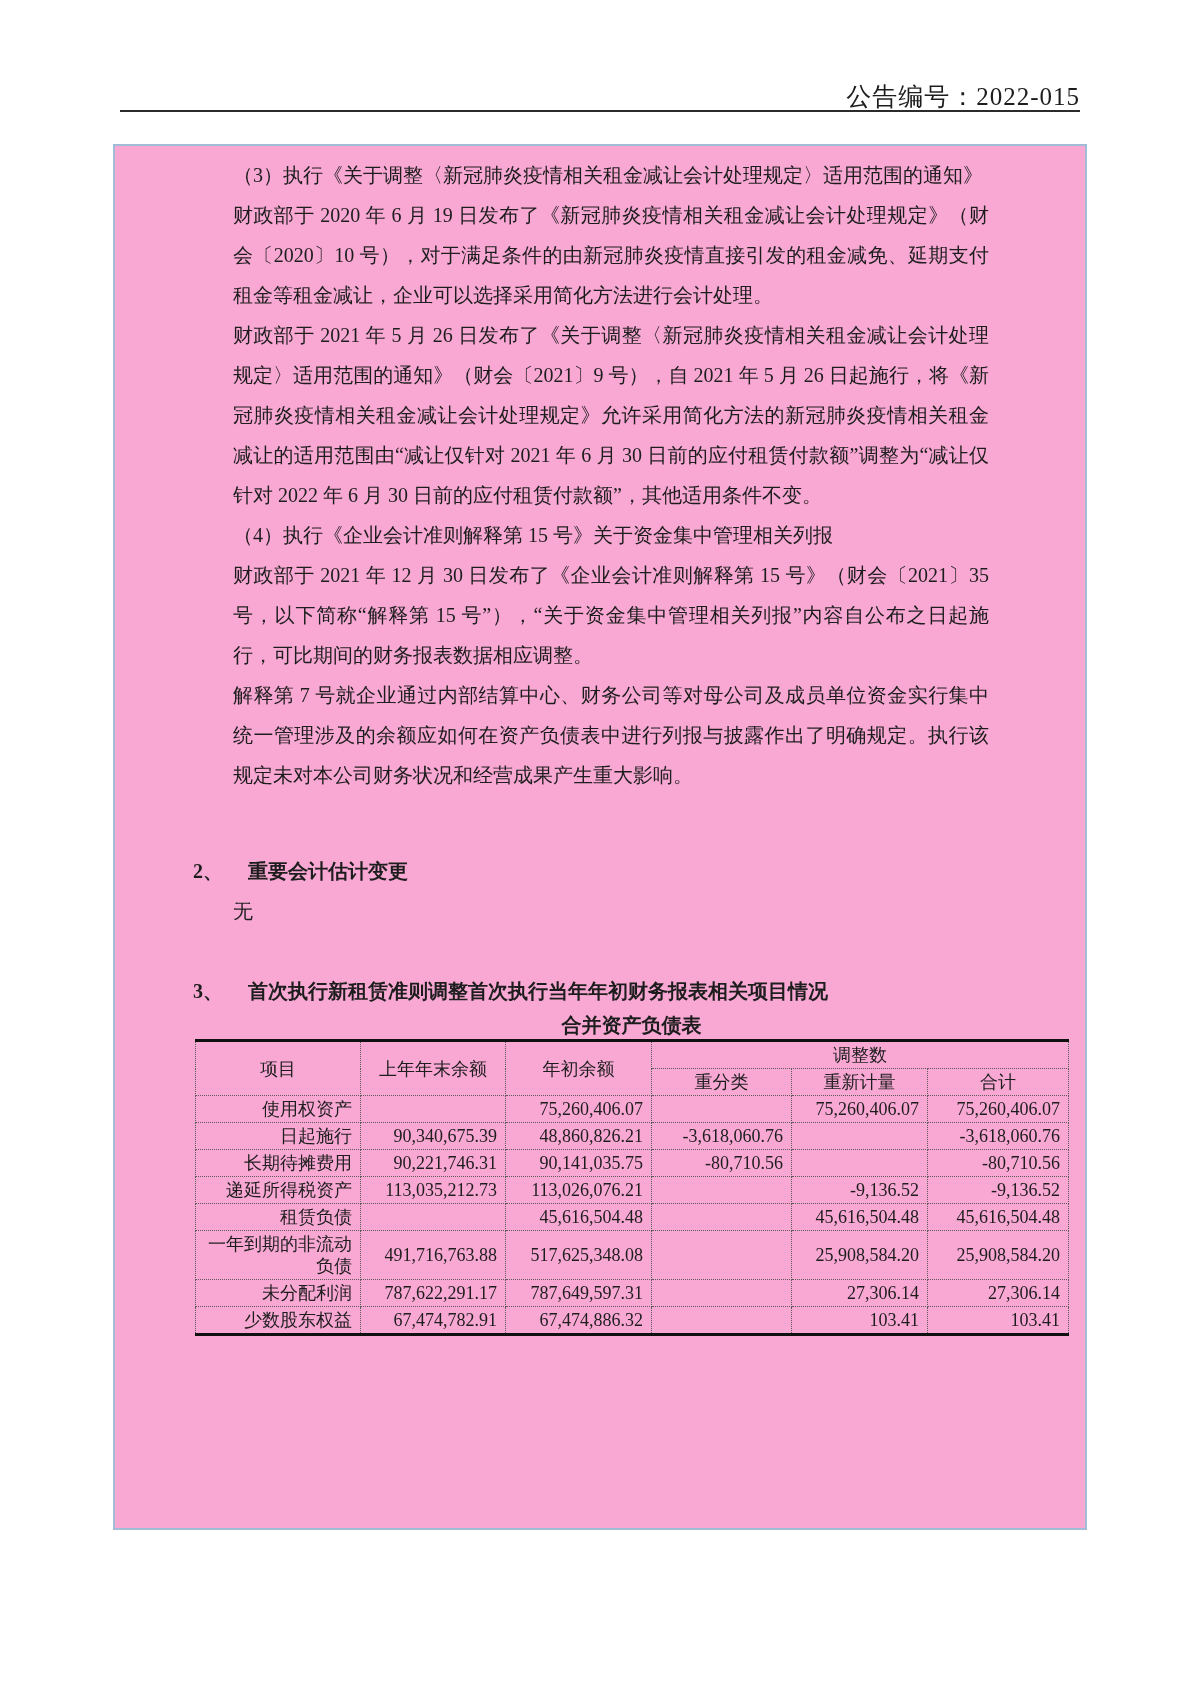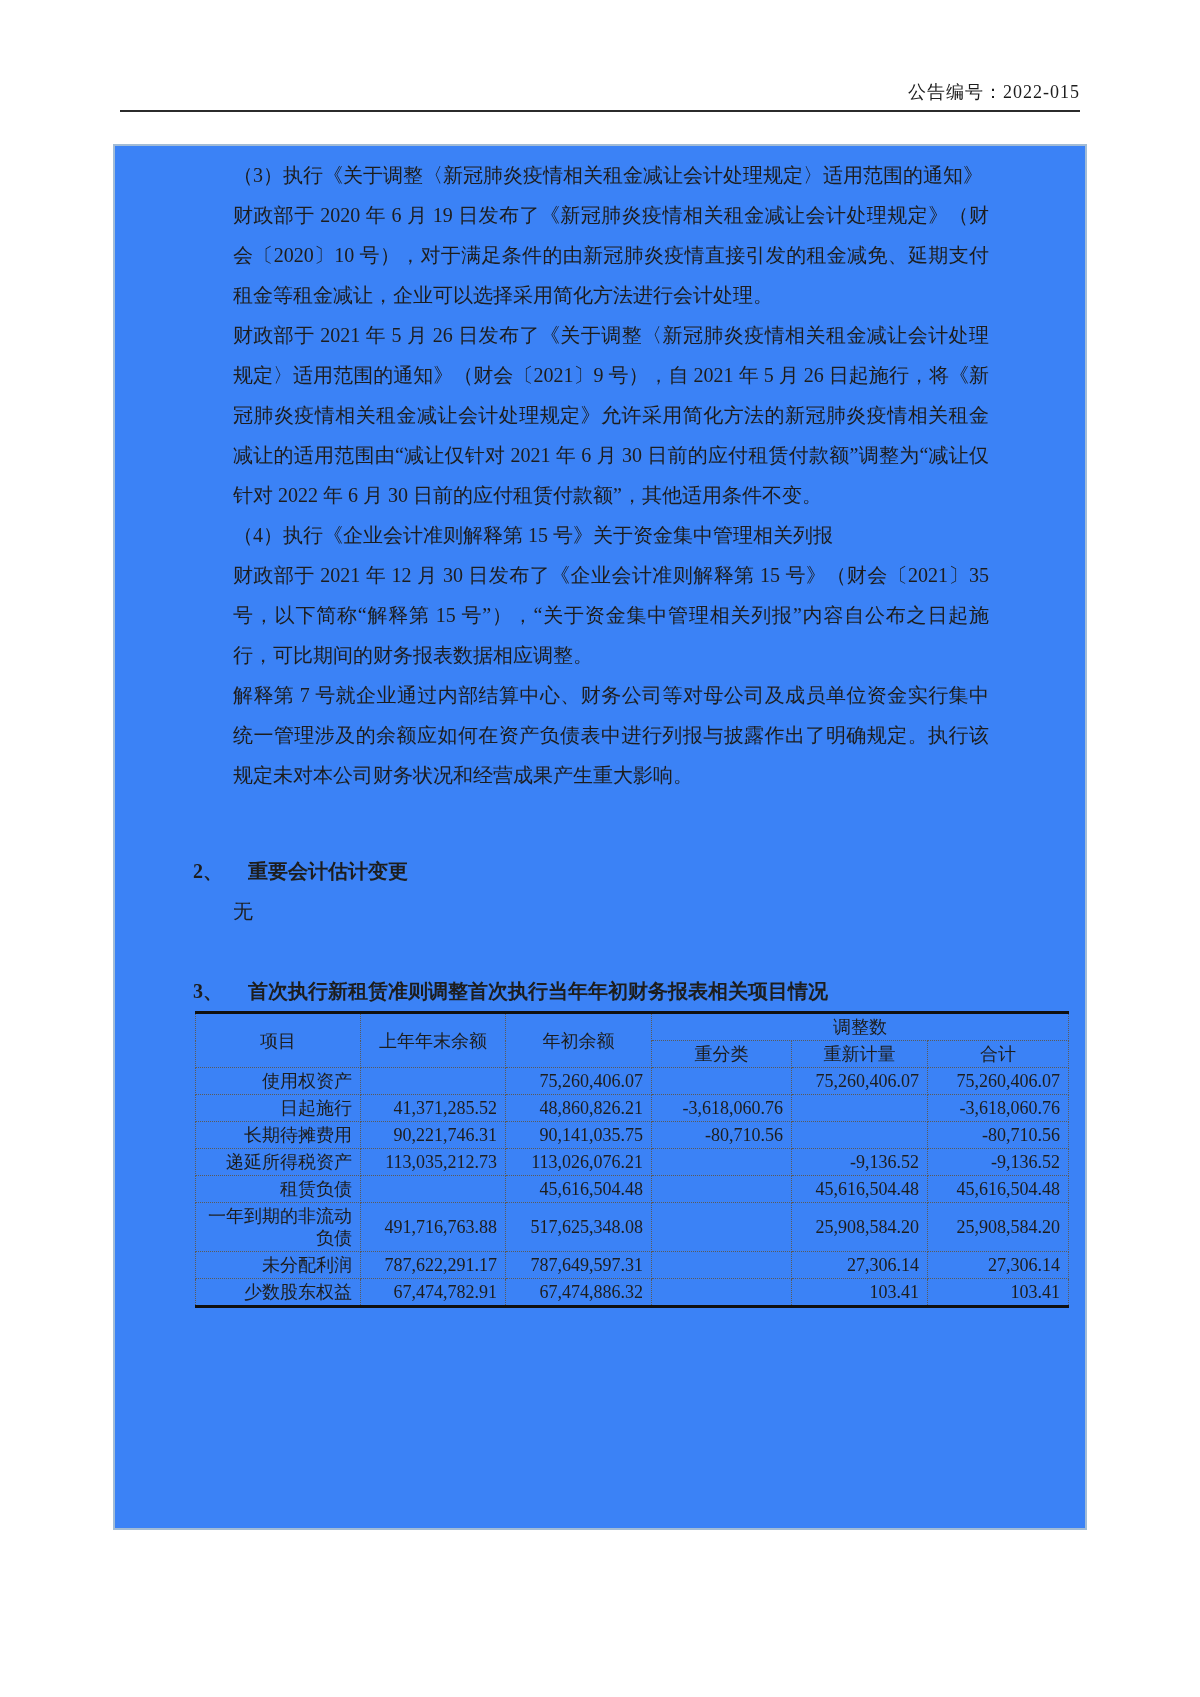--- a/index.html
+++ b/index.html
@@ -5,29 +5,29 @@
   * { box-sizing: border-box; }
   html,body { margin:0; padding:0; }
   body {
     width:1200px; height:1697px; position:relative;
     background:#ffffff; color:#1d1d1d;
     font-family:"Liberation Serif","DejaVu Serif",serif;
     overflow:hidden;
   }
   .ann-no {
     position:absolute; top:80px; right:120px;
-    font-size:18px; letter-spacing:1px; white-space:nowrap;
+    font-size:25px; letter-spacing:1px; white-space:nowrap;
   }
   .header-rule {
     position:absolute; top:110px; left:120px; width:960px; height:0;
     border-top:2px solid #2b2b2b;
   }
   .doc-box {
     position:absolute; left:113px; top:144px; width:974px; height:1386px;
-    border:2px solid #a2bcd6; background:#3b82f6;
+    border:2px solid #a2bcd6; background:#f9a8d4;
     padding:9px 96px 0 118px;
   }
   p.body-p {
     margin:0; font-size:20px; line-height:40px;
     text-align:justify; text-justify:inter-character;
   }
   .section-row {
     display:flex; margin-left:-40px;
     font-weight:bold; font-size:20px; line-height:40px;
   }
@@ -72,20 +72,21 @@
     <span class="sec-title">重要会计估计变更</span>
   </div>
   <p class="none-p">无</p>
 
   <div class="section-row sec-adoption">
     <span class="sec-num">3、</span>
     <span class="sec-title">首次执行新租赁准则调整首次执行当年年初财务报表相关项目情况</span>
   </div>
 
   <div class="tbl-area">
+    <p class="tbl-title">合并资产负债表</p>
     <table class="bs">
       <colgroup>
         <col style="width:165px">
           <col style="width:145px">
           <col style="width:146px">
         <col style="width:140px">
           <col style="width:136px">
           <col style="width:141px">
       </colgroup>
       <tbody>
@@ -104,21 +105,21 @@
         <tr>
           <td class="item-cell">使用权资产</td>
           <td class="num-cell"></td>
           <td class="num-cell">75,260,406.07</td>
           <td class="num-cell"></td>
           <td class="num-cell">75,260,406.07</td>
           <td class="num-cell">75,260,406.07</td>
         </tr>
         <tr>
           <td class="item-cell">日起施行</td>
-          <td class="num-cell">41,371,285.52</td>
+          <td class="num-cell">90,340,675.39</td>
           <td class="num-cell">48,860,826.21</td>
           <td class="num-cell">-3,618,060.76</td>
           <td class="num-cell"></td>
           <td class="num-cell">-3,618,060.76</td>
         </tr>
         <tr>
           <td class="item-cell">长期待摊费用</td>
           <td class="num-cell">90,221,746.31</td>
           <td class="num-cell">90,141,035.75</td>
           <td class="num-cell">-80,710.56</td>

